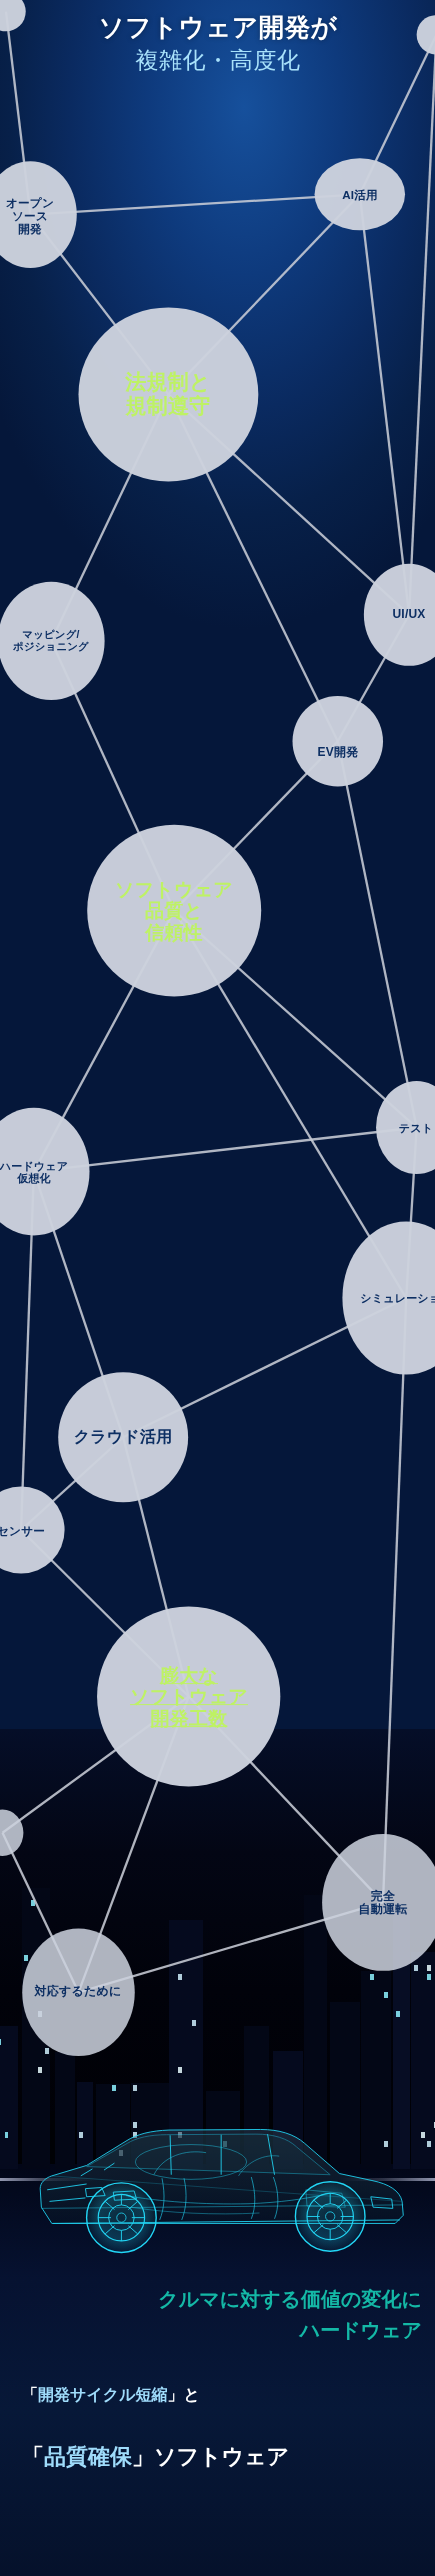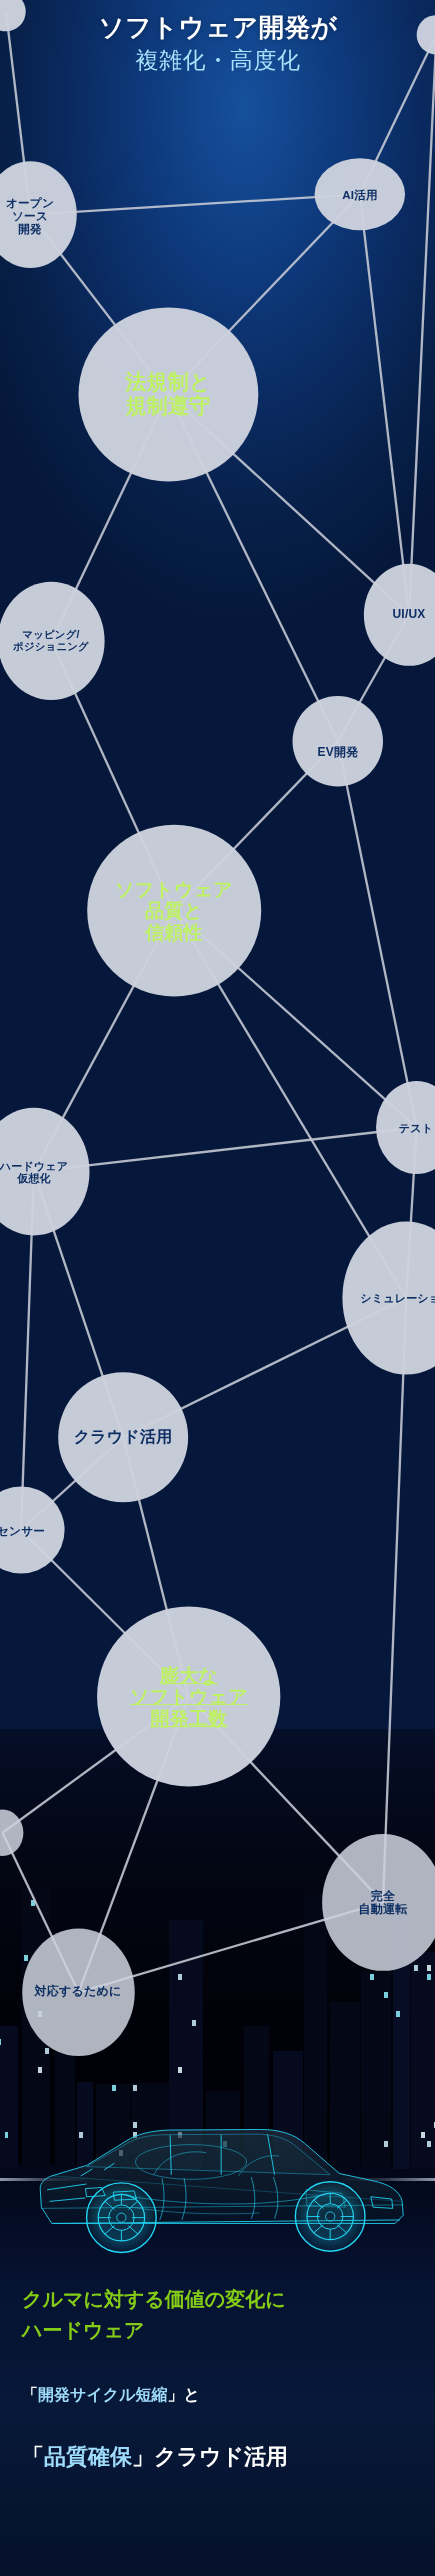--- a/index.html
+++ b/index.html
@@ -44,21 +44,21 @@
       text-shadow:0 0 5.8px rgba(0,0,0,.35);}
   .h2{top:45px;color:#a9e2fb;font-size:23px;font-weight:normal;letter-spacing:0.6px;}
 
   
   .carwrap{position:absolute;left:17.4px;top:2120px;width:406px;height:157px;}
   .hline{position:absolute;left:0;top:2178px;width:436px;height:2.9px;
     background:linear-gradient(90deg,rgba(170,175,200,.85) 0%,rgba(170,175,200,.25) 12%,rgba(170,175,200,0) 22%,rgba(170,175,200,0) 78%,rgba(170,175,200,.25) 88%,rgba(170,175,200,.85) 100%);}
 
   
   .foot{position:absolute;left:22px;width:400px;text-align:left;font-weight:bold;}
-  .f1{top:2284px;color:#84cc16;font-size:20px;line-height:1.55;}
+  .f1{top:2284px;color:#14b8a6;font-size:20px;line-height:1.55;text-align:right;}
   .f2{top:2382px;font-size:16px;line-height:1.6;color:#ffffff;}
   .f3{top:2439px;font-size:22px;line-height:1.6;color:#ffffff;}
   .hl{color:#9fdcfb;}
 </style>
 </head>
 <body>
 
 <div id="page">
 
   <div class="bg-top"></div>
@@ -253,16 +253,16 @@
         </g>
       </g>
     </svg>
   </div>
 
   <div class="foot f1">
     <div>クルマに対する価値の変化に</div>
     <div>ハードウェア</div>
   </div>
   <div class="foot f2"><span>「</span><span class="hl">開発サイクル短縮</span><span>」と</span></div>
-  <div class="foot f3"><span>「</span><span class="hl">品質確保</span><span>」クラウド活用</span></div>
+  <div class="foot f3"><span>「</span><span class="hl">品質確保</span><span>」ソフトウェア</span></div>
 
 </div>
 
 
 </body></html>

